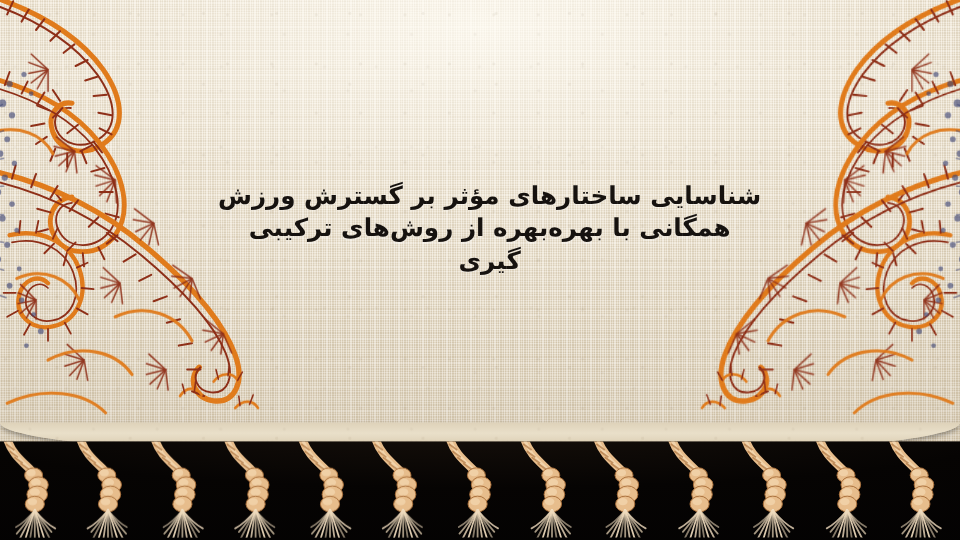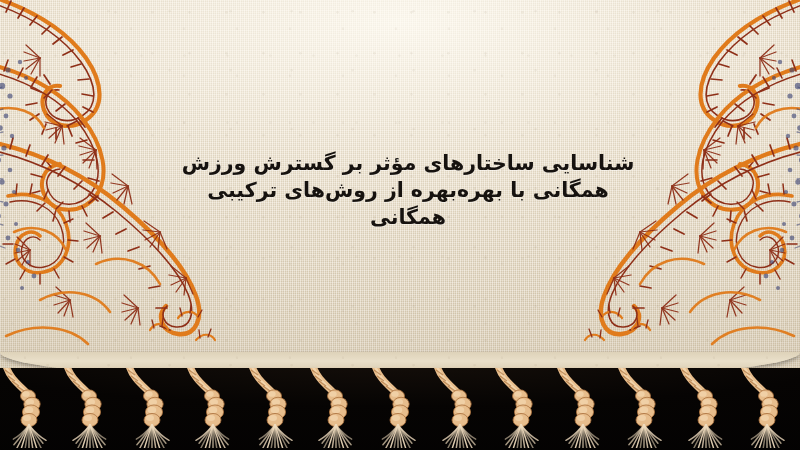--- a/index.html
+++ b/index.html
@@ -587,21 +587,21 @@
           <path d="M154 328 l-2 -8"></path>
             <path d="M162 326 l1 -8"></path>
         </g>
       </g>
     </svg>
   </div>
 
   <div class="title-block">
     <span class="title-line">شناسایی ساختارهای مؤثر بر گسترش ورزش</span>
     <span class="title-line">همگانی با بهره‌بهره از روش‌های ترکیبی</span>
-    <span class="title-line">همگانی</span>
+    <span class="title-line">گیری</span>
   </div>
 
   <div class="fringe-zone">
       <div class="tassel" style="left: 1.76923px;">
         <svg viewBox="0 0 58 80">
           <path d="M4 -2 C 8 10, 16 16, 24 24" fill="none" stroke="#e7bd8c" stroke-width="7" stroke-linecap="round"></path>
           <path d="M4 -2 C 8 10, 16 16, 24 24" fill="none" stroke="#f6dcb7" stroke-width="2.6" stroke-linecap="round" opacity=".75"></path>
           <g stroke="#a9703c" stroke-width="1.4" opacity=".65">
             <path d="M3 2 l7 5"></path>
             <path d="M6 8 l7 5"></path>

